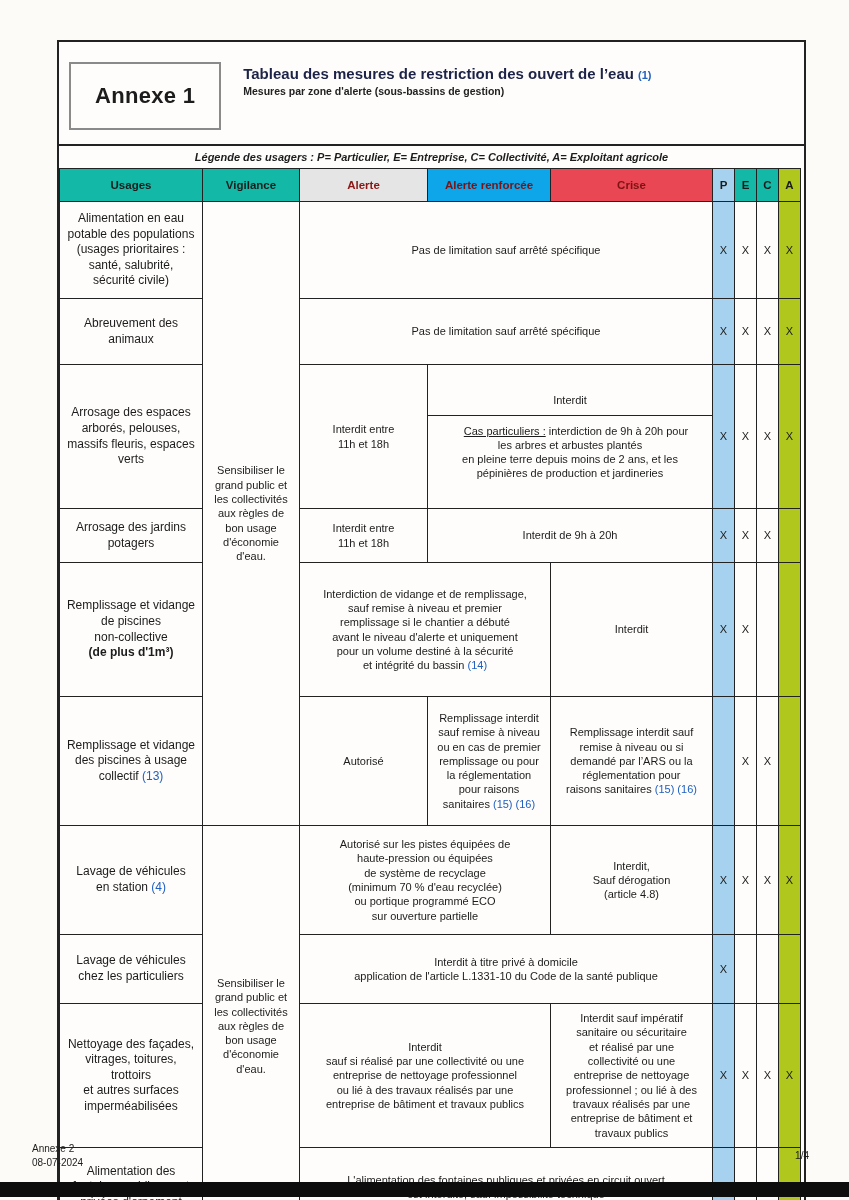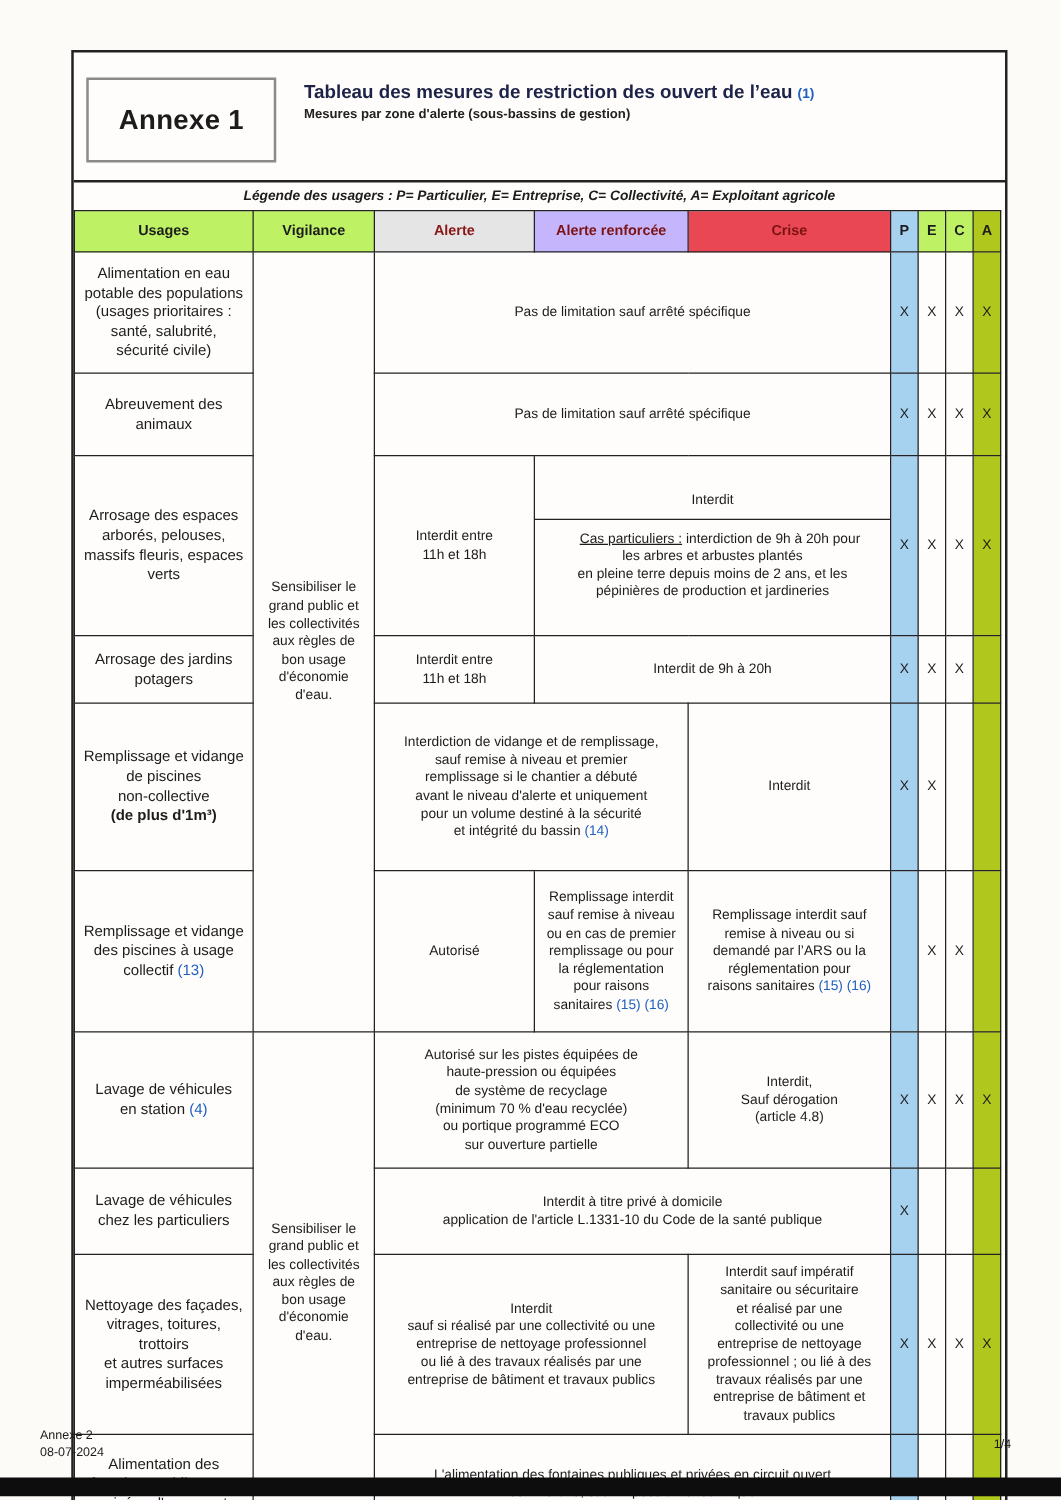--- a/index.html
+++ b/index.html
@@ -8,25 +8,25 @@
   .doc{position:absolute;left:57px;top:40px;width:745px;border:2px solid #222;background:#fefdfb;}
   .doc-header{display:flex;align-items:flex-start;padding:20px 12px 14px 10px;}
   .annexe-box{border:2px solid #8a8a8a;padding:19px 24px;font-size:22px;font-weight:bold;letter-spacing:.3px;}
   .title-wrap{margin-left:22px;padding-top:3px;text-align:left;}
   .title{font-size:15px;font-weight:bold;color:#1d2348;}
   .title .ref{font-size:11px;}
   .subtitle{font-size:10.5px;font-weight:bold;margin-top:3px;color:#222;}
   .legend{border-top:2px solid #222;text-align:center;font-size:11px;font-weight:bold;font-style:italic;padding:5px 4px;}
   table.main{border-collapse:collapse;table-layout:fixed;width:741px;}
   th,td{border:1px solid #222;vertical-align:middle;}
-  th{font-size:11.5px;font-weight:bold;padding:10px 2px;text-align:center;background:#bef264;}
+  th{font-size:11.5px;font-weight:bold;padding:10px 2px;text-align:center;background:#14b8a6;}
   td{font-size:11px;padding:4px 5px;text-align:center;line-height:1.3;background:#fefdfb;}
   .preline{white-space:pre-line;}
   .h-alerte{background:#e5e5e5;color:#8a1717;}
-  .h-renforcee{background:#c4b5fd;color:#7c1212;}
+  .h-renforcee{background:#0ea5e9;color:#7c1212;}
   .h-crise{background:#e94753;color:#7c1212;}
   th.p-col, td.p-col{background:#a6d2ef;}
   th.a-col, td.a-col{background:#b0c71d;}
   .ref{color:#2060c0;}
   .bold{font-weight:bold;}
   .u{text-decoration:underline;padding-left:12px;}
   .rc-title{border-bottom:1px solid #222;padding:5px 0 7px;margin:-4px -5px 6px;}
   .rc-body{padding-top:2px;white-space:pre-line;}
   .mark{font-size:11px;}
   .vig{font-size:11px;}

